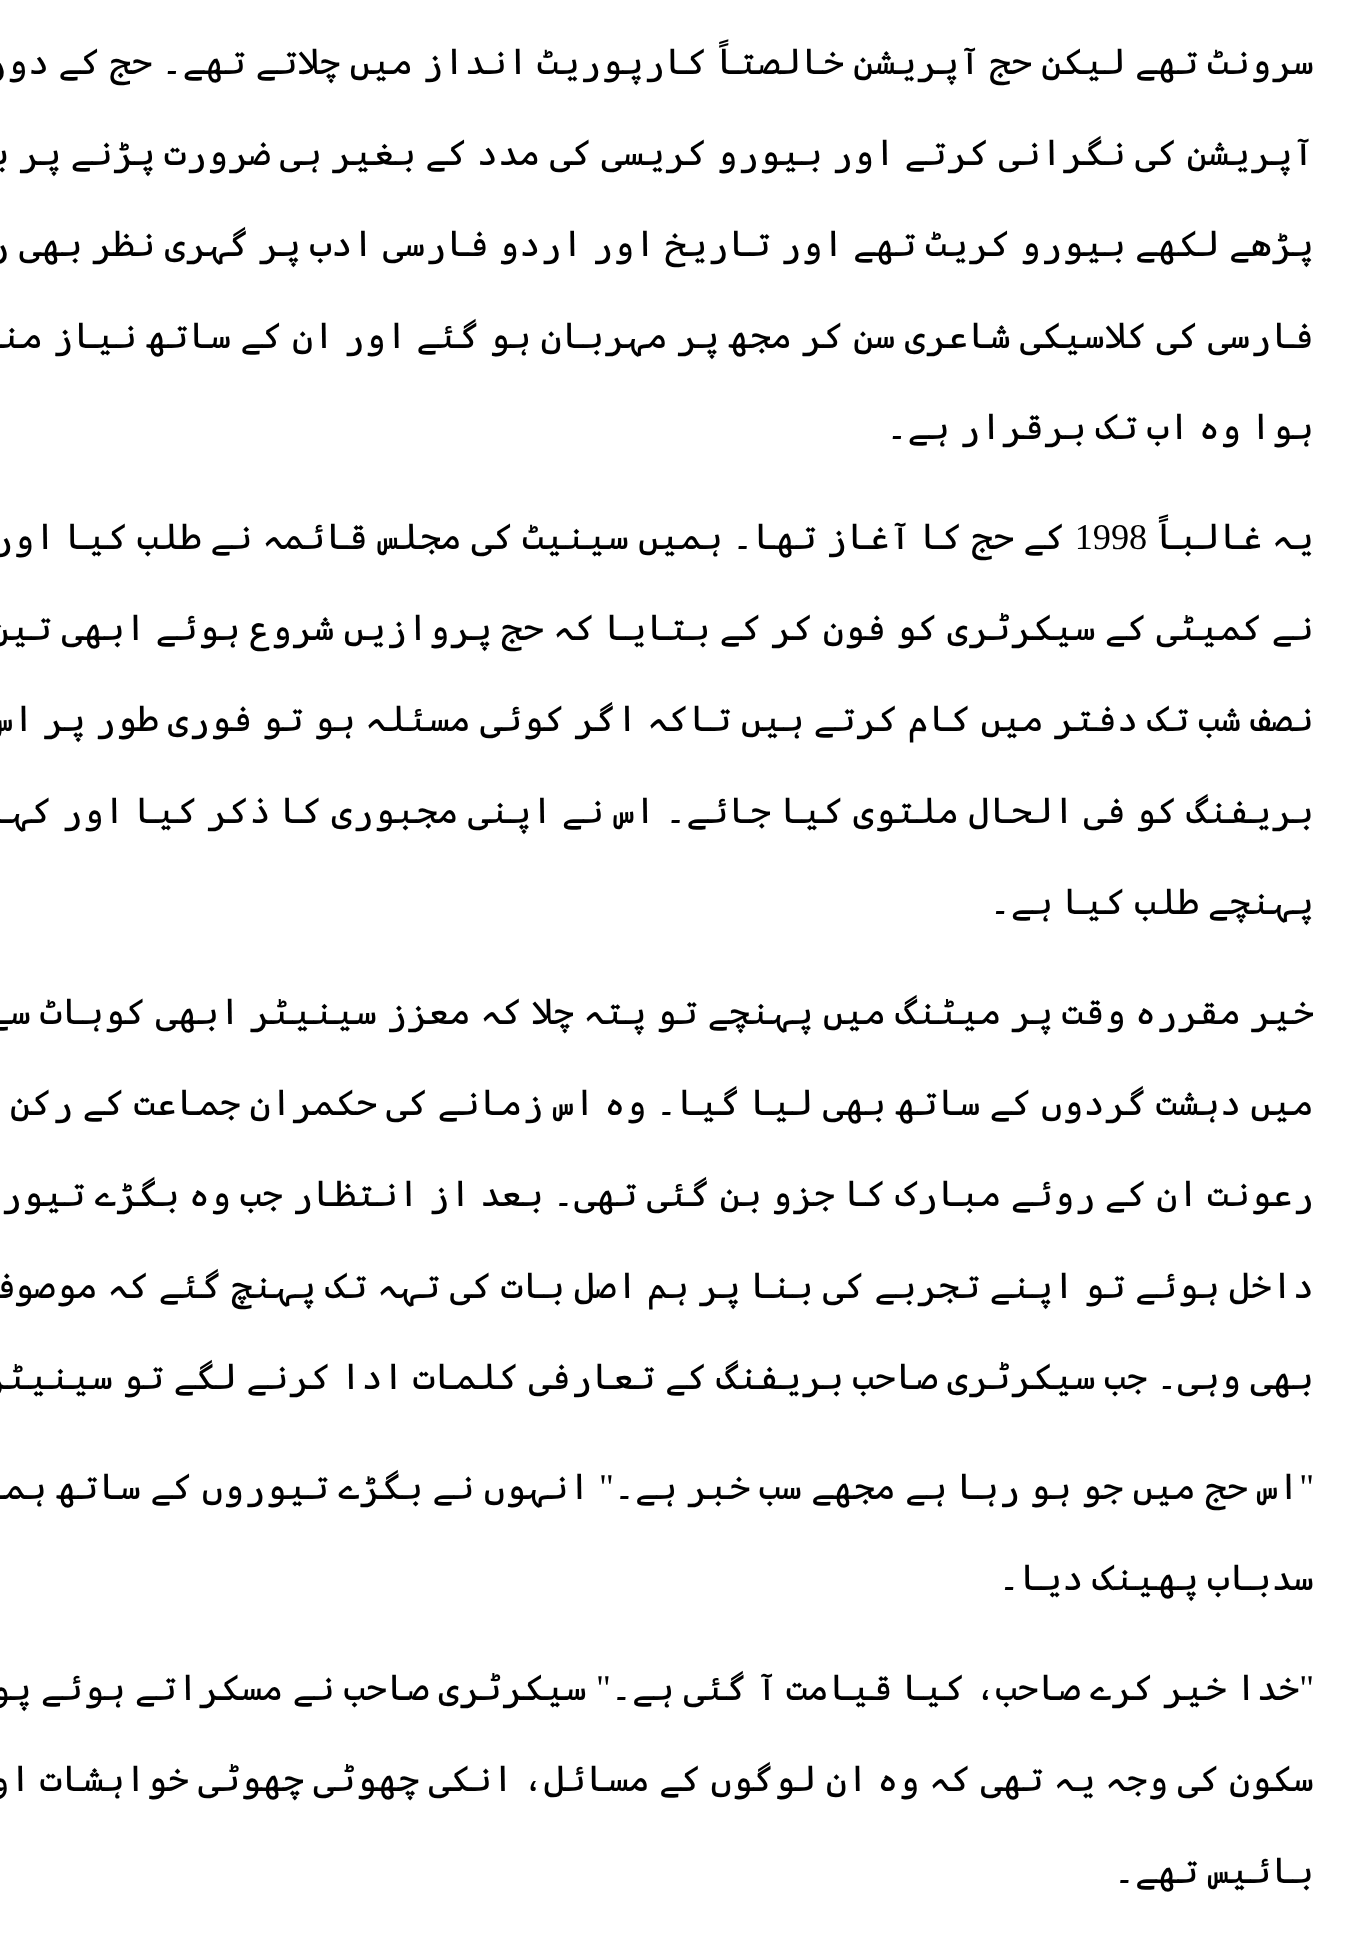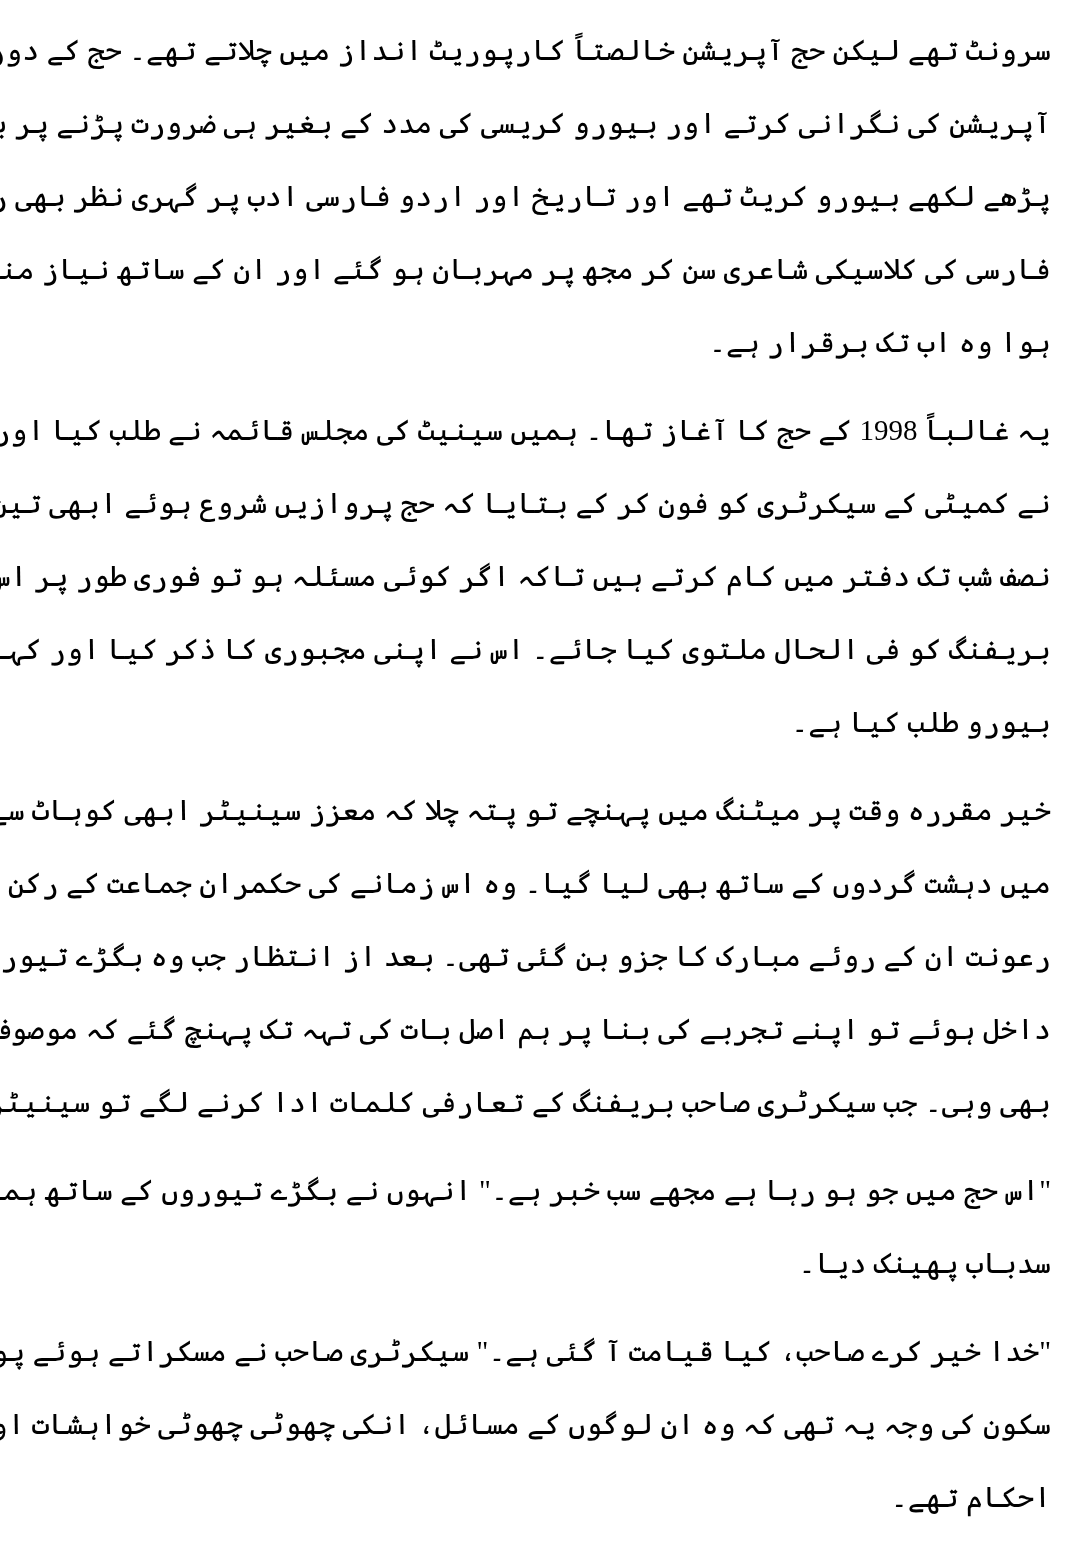--- a/index.html
+++ b/index.html
@@ -53,35 +53,35 @@
     <div class="line">پڑھے لکھے بیورو کریٹ تھے اور تاریخ اور اردو فارسی ادب پر گہری نظر بھی رکھتے تھے۔ میری زبان سے اردو</div>
     <div class="line">فارسی کی کلاسیکی شاعری سن کر مجھ پر مہربان ہو گئے اور ان کے ساتھ نیاز مندی کا جو رشتہ بائیس سال پہلے قائم</div>
     <div class="line last">ہوا وہ اب تک برقرار ہے۔</div>
   </div>
 
   <div class="para">
     <div class="line">یہ غالباً 1998 کے حج کا آغاز تھا۔ ہمیں سینیٹ کی مجلس قائمہ نے طلب کیا اور حج پر بریفنگ کے لیے کہا۔ میں</div>
     <div class="line">نے کمیٹی کے سیکرٹری کو فون کر کے بتایا کہ حج پروازیں شروع ہوئے ابھی تین دن ہوئے ہیں اور ہم لوگ</div>
     <div class="line">نصف شب تک دفتر میں کام کرتے ہیں تاکہ اگر کوئی مسئلہ ہو تو فوری طور پر اس کا سدباب کر سکیں۔ اس</div>
     <div class="line">بریفنگ کو فی الحال ملتوی کیا جائے۔ اس نے اپنی مجبوری کا ذکر کیا اور کہا کہ کوہاٹ کے ایک فاضل سینیٹر نے یہ</div>
-    <div class="line last">بیورو طلب کیا ہے۔</div>
+    <div class="line last">پہنچے طلب کیا ہے۔</div>
   </div>
 
   <div class="para">
     <div class="line">خیر مقررہ وقت پر میٹنگ میں پہنچے تو پتہ چلا کہ معزز سینیٹر ابھی کوہاٹ سے روانہ ہوئے ہیں۔ موصوف کا نام بعد</div>
     <div class="line">میں دہشت گردوں کے ساتھ بھی لیا گیا۔ وہ اس زمانے کی حکمران جماعت کے رکن تھے اور قدرتی طور پر</div>
     <div class="line">رعونت ان کے روئے مبارک کا جزو بن گئی تھی۔ بعد از انتظار جب وہ بگڑے تیوروں کے ساتھ کمیٹی روم میں</div>
     <div class="line">داخل ہوئے تو اپنے تجربے کی بنا پر ہم اصل بات کی تہہ تک پہنچ گئے کہ موصوف کچھ منوانا چاہتے ہیں۔ پھر ہوا</div>
     <div class="line last">بھی وہی۔ جب سیکرٹری صاحب بریفنگ کے تعارفی کلمات ادا کرنے لگے تو سینیٹر صاحب نے بیچ میں روک دیا۔</div>
   </div>
 
   <div class="para">
     <div class="line">"اس حج میں جو ہو رہا ہے مجھے سب خبر ہے۔" انہوں نے بگڑے تیوروں کے ساتھ ہماری بریفنگ کو کھڑکی سے</div>
     <div class="line last">سدباب پھینک دیا۔</div>
   </div>
 
   <div class="para">
     <div class="line">"خدا خیر کرے صاحب، کیا قیامت آ گئی ہے۔" سیکرٹری صاحب نے مسکراتے ہوئے پوچھا۔ سیکرٹری صاحب کے</div>
     <div class="line">سکون کی وجہ یہ تھی کہ وہ ان لوگوں کے مسائل، انکی چھوٹی چھوٹی خواہشات اور ان کے معمول کے مطالبات سے</div>
-    <div class="line last">احکام تھے۔</div>
+    <div class="line last">بائیس تھے۔</div>
   </div>
 
 </div>
 
 </body></html>

